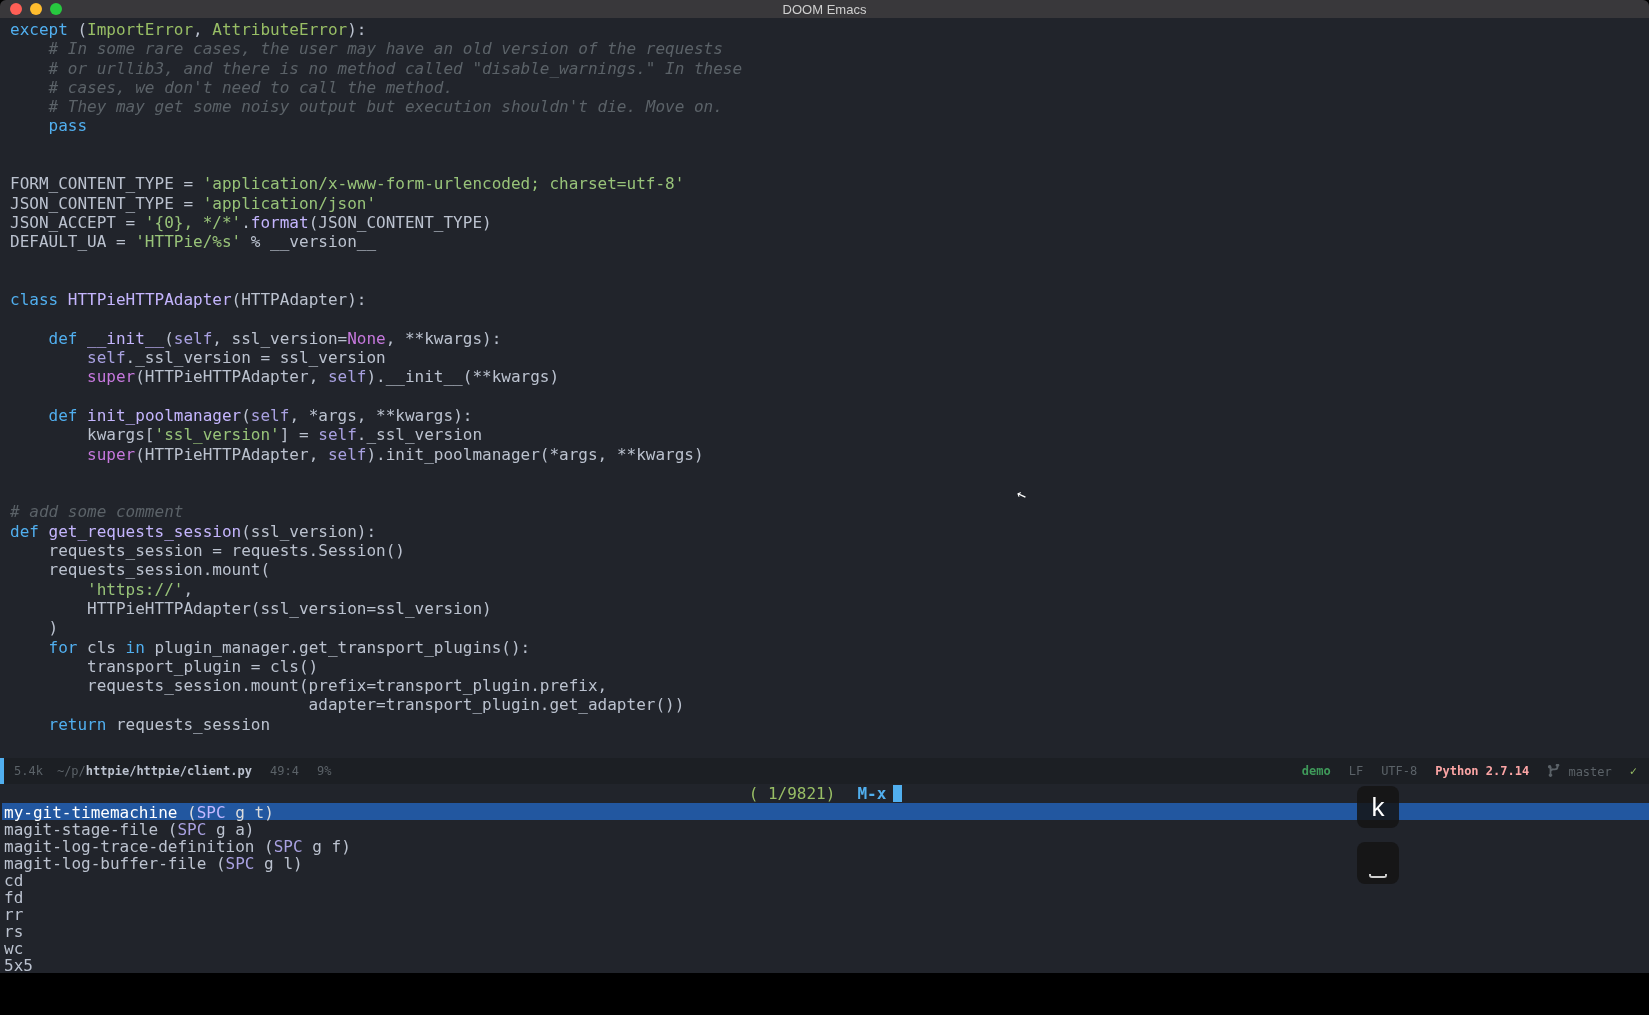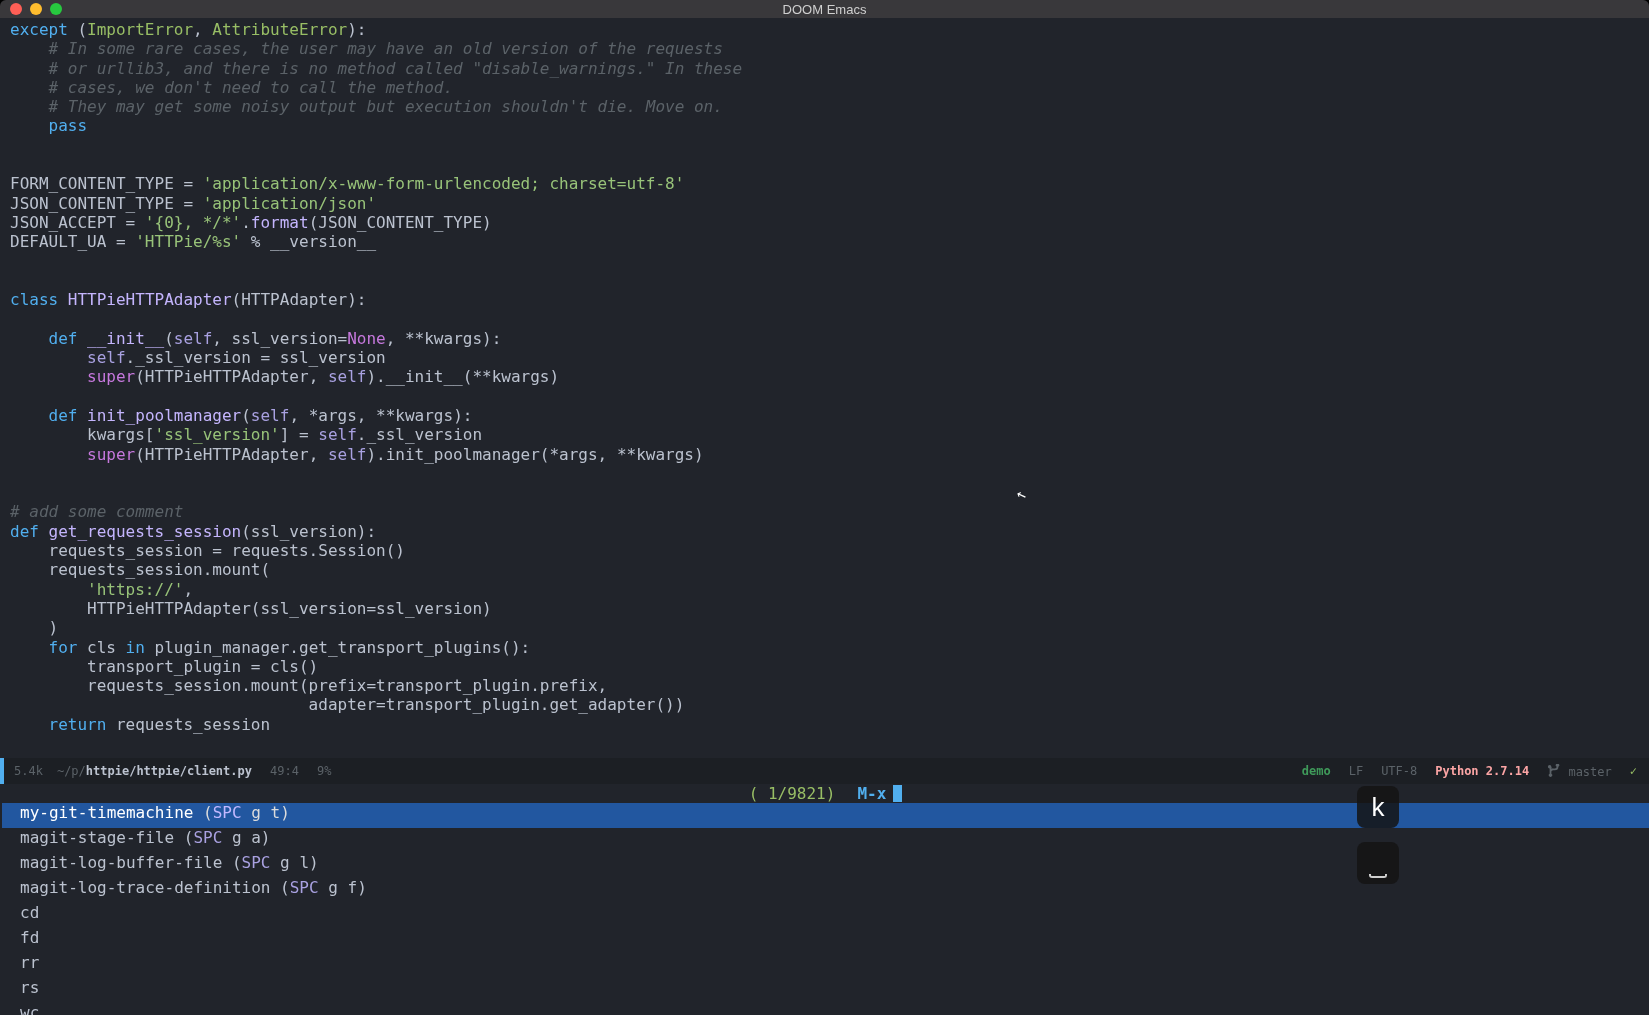--- a/index.html
+++ b/index.html
@@ -95,21 +95,21 @@
     display: flex;
     align-items: center;
     height: 19.3px;
     justify-content: center;
   }
   .mb-count { color:#98be65; }
   .mb-mx { color:#51afef; font-weight: bold; padding-left: 14px;}
   .mb-cursor {
     display:inline-block; width:9px; height:17px; background:#51afef; margin-left:1px;
   }
-  .cand { height:25px; padding-left:18px; }
+  .cand { height:17px; padding-left:2px; }
   .cand.sel { background:#2257a0; color:#dcdcdc; }
   .cand .cmd { color:#bbc2cf; }
   .cand.sel .cmd { color:#fff; }
   .cand .key { }
   .cand .spc { color:#a9a1e1; }
   .cand.sel .spc { color:#c3b8ff; }
 
   .overlay-key {
     position: absolute;
     right: 250px;
@@ -188,22 +188,22 @@
   <div class="mb-prompt">
     <span class="mb-count">(    1/9821)</span>
     <span style="width:8px"></span>
     <span class="mb-mx">M-x</span>
     <span style="width:6px"></span>
     <span class="mb-cursor"></span>
   </div>
   <div id="candidates">
       <div class="cand sel"><span class="cmd">my-git-timemachine</span> (<span class="spc">SPC</span> <span class="key">g</span> <span class="key">t</span>)</div>
       <div class="cand"><span class="cmd">magit-stage-file</span> (<span class="spc">SPC</span> <span class="key">g</span> <span class="key">a</span>)</div>
+      <div class="cand"><span class="cmd">magit-log-trace-definition</span> (<span class="spc">SPC</span> <span class="key">g</span> <span class="key">f</span>)</div>
       <div class="cand"><span class="cmd">magit-log-buffer-file</span> (<span class="spc">SPC</span> <span class="key">g</span> <span class="key">l</span>)</div>
-      <div class="cand"><span class="cmd">magit-log-trace-definition</span> (<span class="spc">SPC</span> <span class="key">g</span> <span class="key">f</span>)</div>
       <div class="cand"><span class="cmd">cd</span></div>
       <div class="cand"><span class="cmd">fd</span></div>
       <div class="cand"><span class="cmd">rr</span></div>
       <div class="cand"><span class="cmd">rs</span></div>
       <div class="cand"><span class="cmd">wc</span></div>
       <div class="cand"><span class="cmd">5x5</span></div>
     </div>
 </div>
 
 <div class="overlay-key">k</div>

